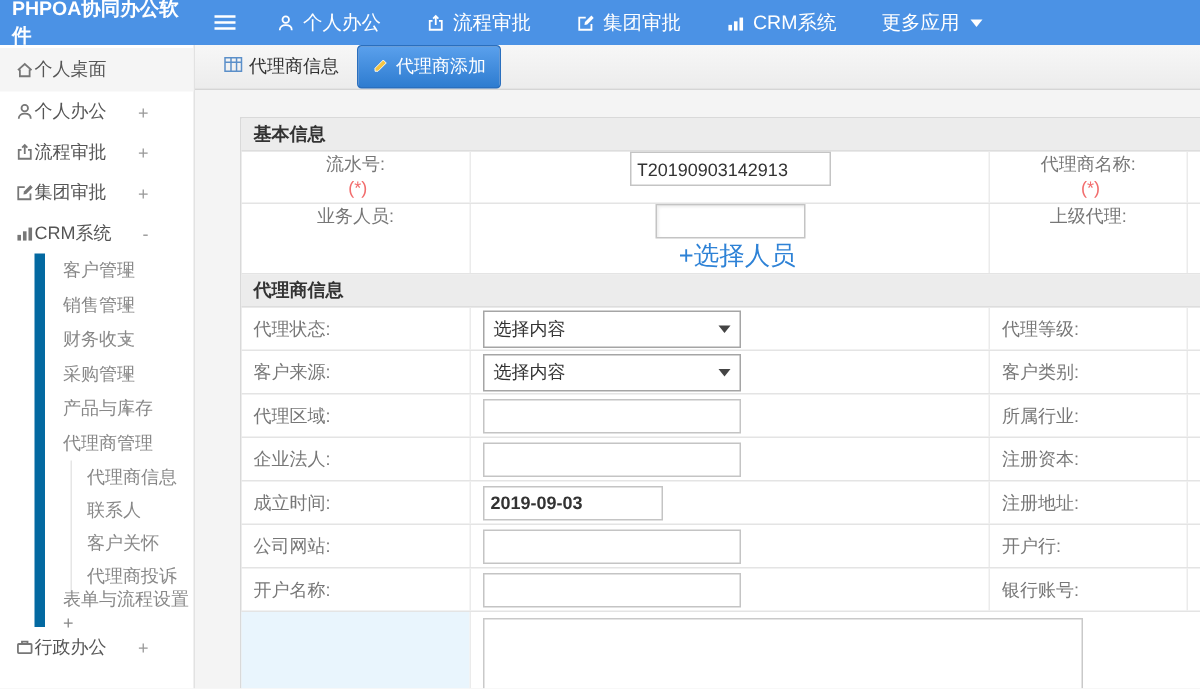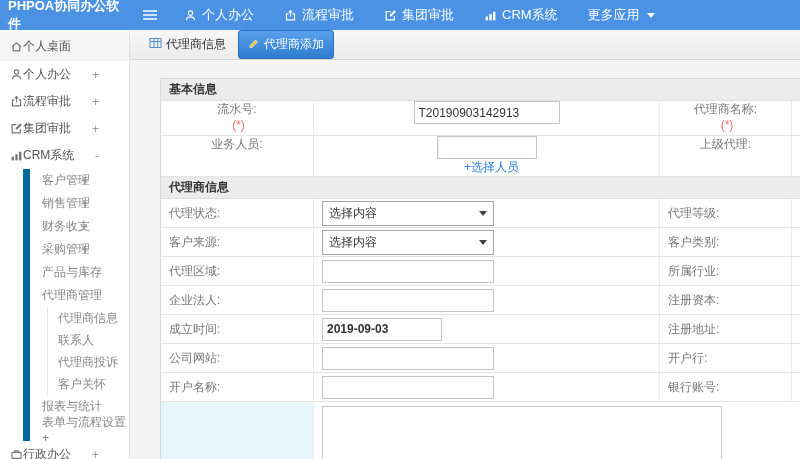--- a/index.html
+++ b/index.html
@@ -47,25 +47,25 @@
     display:flex; align-items:center; padding-left:8px; font-weight:bold; color:#333; }
   .frow { display:grid; grid-template-columns:152px 346px 132px 370px; border-bottom:1px solid #e4e4e4; }
   .cell { display:flex; align-items:center; padding:0 8px; min-height:28px; }
   .cell + .cell { border-left:1px solid #ebebeb; }
   .cell.label { color:#777; }
   .row-tall .cell { min-height:34px;flex-direction:column; }
   .req { color:#f26d6d; font-style:normal; margin-left:3px; }
 
   input[type=text] { height:23px; border:1px solid #c4c4c4; padding:0 4px; font-size:12px;
     color:#333; font-family:inherit; background:#fff; }
-  .in-serial { width:146px; height:26px; }
+  .in-serial { width:134px; height:26px; }
   .in-date { width:120px;font-weight:bold; }
   .in-std { width:172px; }
   .in-disabled { width:100px; background:#ececec; box-shadow:inset 1px 1px 2px rgba(0,0,0,.08); }
-  .pick-link { color:#2e82d6; text-decoration:none; margin-left:10px; font-size:12px; }
+  .pick-link { color:#2e82d6; text-decoration:none; margin-left:10px; font-size:17px; }
 
   .select { width:172px; height:25px; border:1px solid #a5a5a5; background:#fff; display:flex;
     align-items:center; justify-content:space-between; padding:0 6px; color:#333; cursor:pointer; }
   .sel-arrow { width:0; height:0; border-left:4px solid transparent; border-right:4px solid transparent;
     border-top:5px solid #444; }
 
   .frow.desc-row { border-bottom:none; }
   .desc-row .cell { min-height:115px; }
   .cell.desc-label { background:#e9f5fd; }
   .desc-field { padding-top:4px; align-items:flex-start; }
@@ -205,28 +205,25 @@
         <span class="expand">-</span>
       </div>
       <div class="side-group lvl2">
         <div class="side-item">
           <span>代理商信息</span>
         </div>
         <div class="side-item">
           <span>联系人</span>
         </div>
         <div class="side-item">
+          <span>客户关怀</span>
+        </div>
+        <div class="side-item">
           <span>代理商投诉</span>
         </div>
-        <div class="side-item">
-          <span>客户关怀</span>
-        </div>
-      </div>
-      <div class="side-item">
-        <span>报表与统计</span>
       </div>
       <div class="side-item">
         <span>表单与流程设置+</span>
       </div>
     </div>
 
     <div class="side-item">
       <span class="sicon">
         <svg width="13" height="13" viewBox="0 0 12 12">
             <rect x="1.8" y="4" width="8.4" height="5.6" rx=".5" fill="none" stroke="#777" stroke-width="1.1"></rect>

